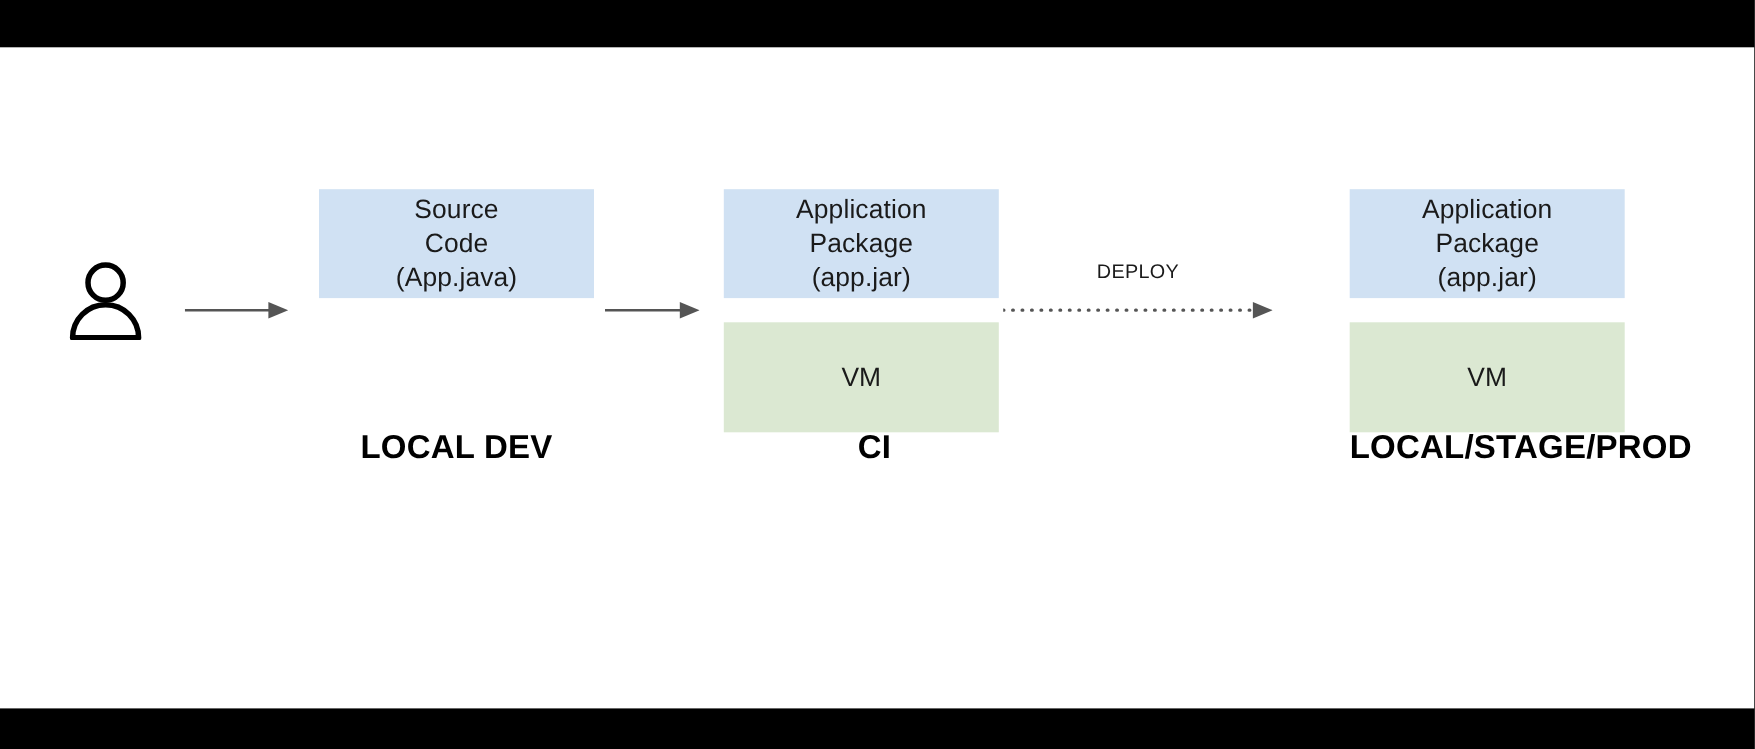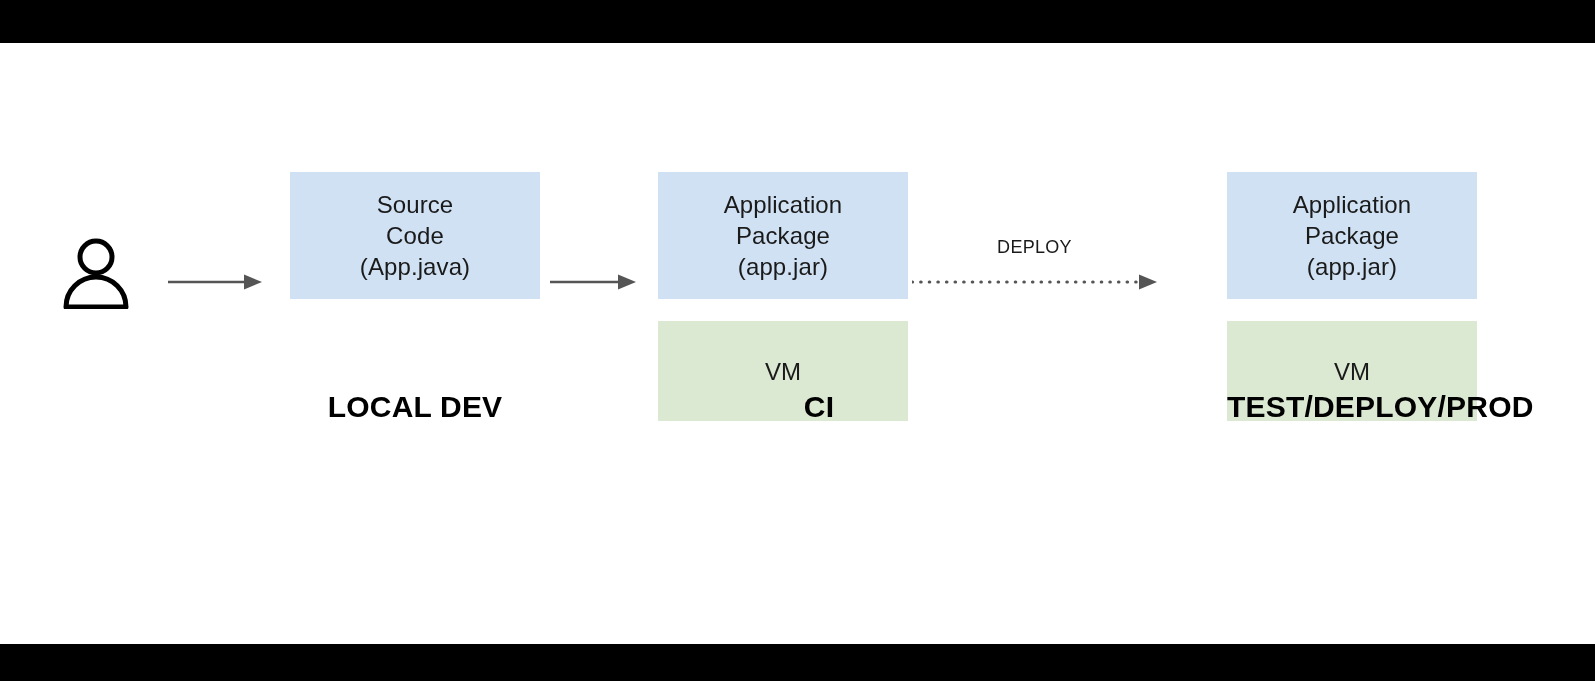--- a/index.html
+++ b/index.html
@@ -69,21 +69,21 @@
     align-items: center;
     justify-content: center;
     text-align: center;
     color: #1a1a1a;
     font-size: 24px;
     line-height: 31px;
     font-weight: 400;
     letter-spacing: 0.1px;
   }
   .box-artifact {
-    height: 127px;
+    height: 99px;
     background: #d0e1f3;
   }
   .box-infra {
     height: 100px;
     background: #dbe8d2;
     margin-top: 22px;
   }
   .box-text {
     padding: 0 6px;
     white-space: pre-line;
@@ -185,28 +185,28 @@
     <div class="column col-ci">
       <div class="box box-artifact">
         <span class="box-text">Application
 Package
 (app.jar)</span>
       </div>
       <div class="box box-infra">
         <span class="box-text">VM</span>
       </div>
     </div>
-    <div class="stage-label" style="left:694px;">CI</div>
+    <div class="stage-label" style="left:670px;">CI</div>
 
     <div class="column col-prod">
       <div class="box box-artifact">
         <span class="box-text">Application
 Package
 (app.jar)</span>
       </div>
       <div class="box box-infra">
         <span class="box-text">VM</span>
       </div>
     </div>
-    <div class="stage-label" style="left:1227px;">TEST/DEPLOY/PROD</div>
+    <div class="stage-label" style="left:1227px;">LOCAL/STAGE/PROD</div>
 
   </div>
 </div>
 
 </body></html>

